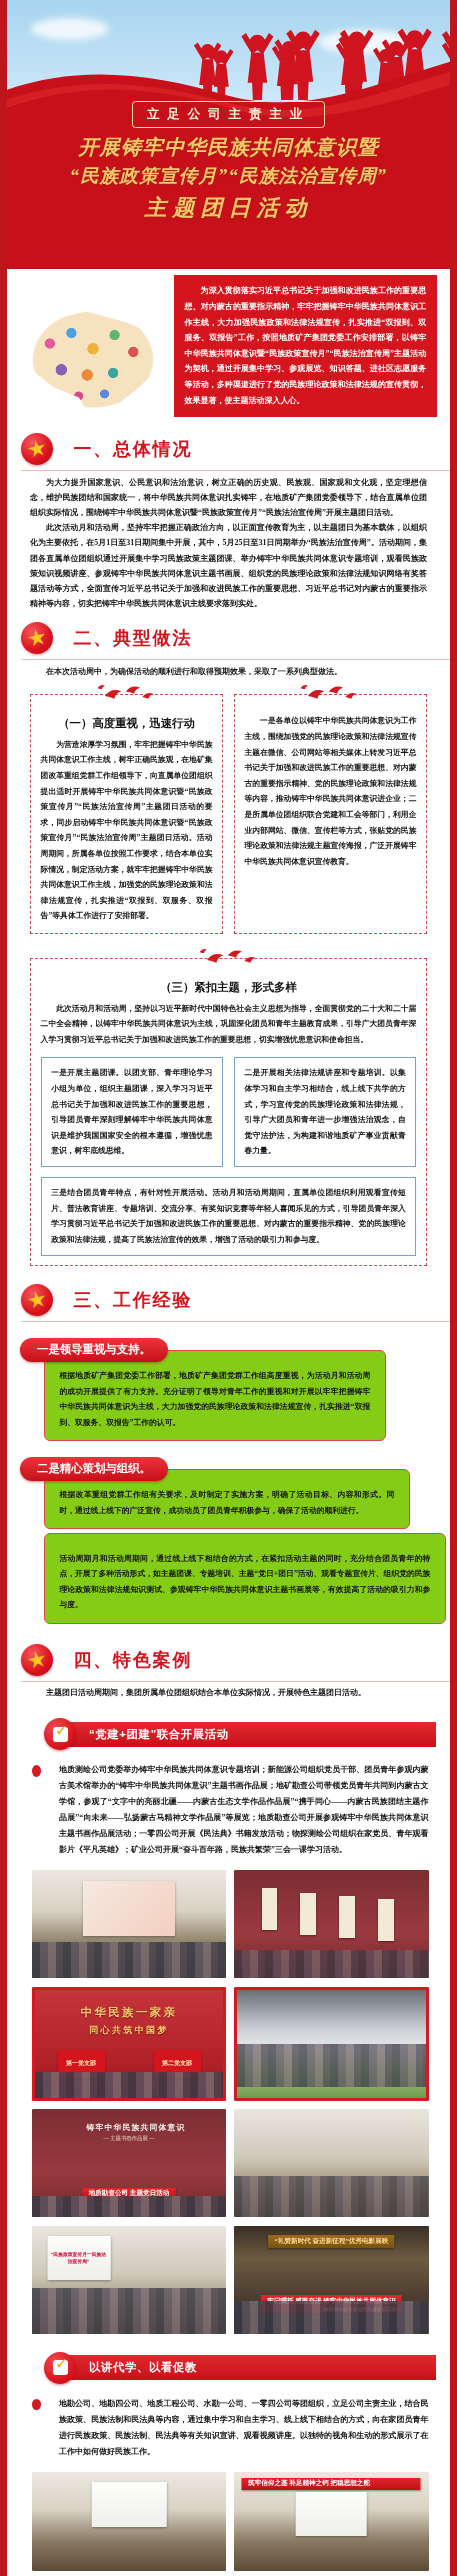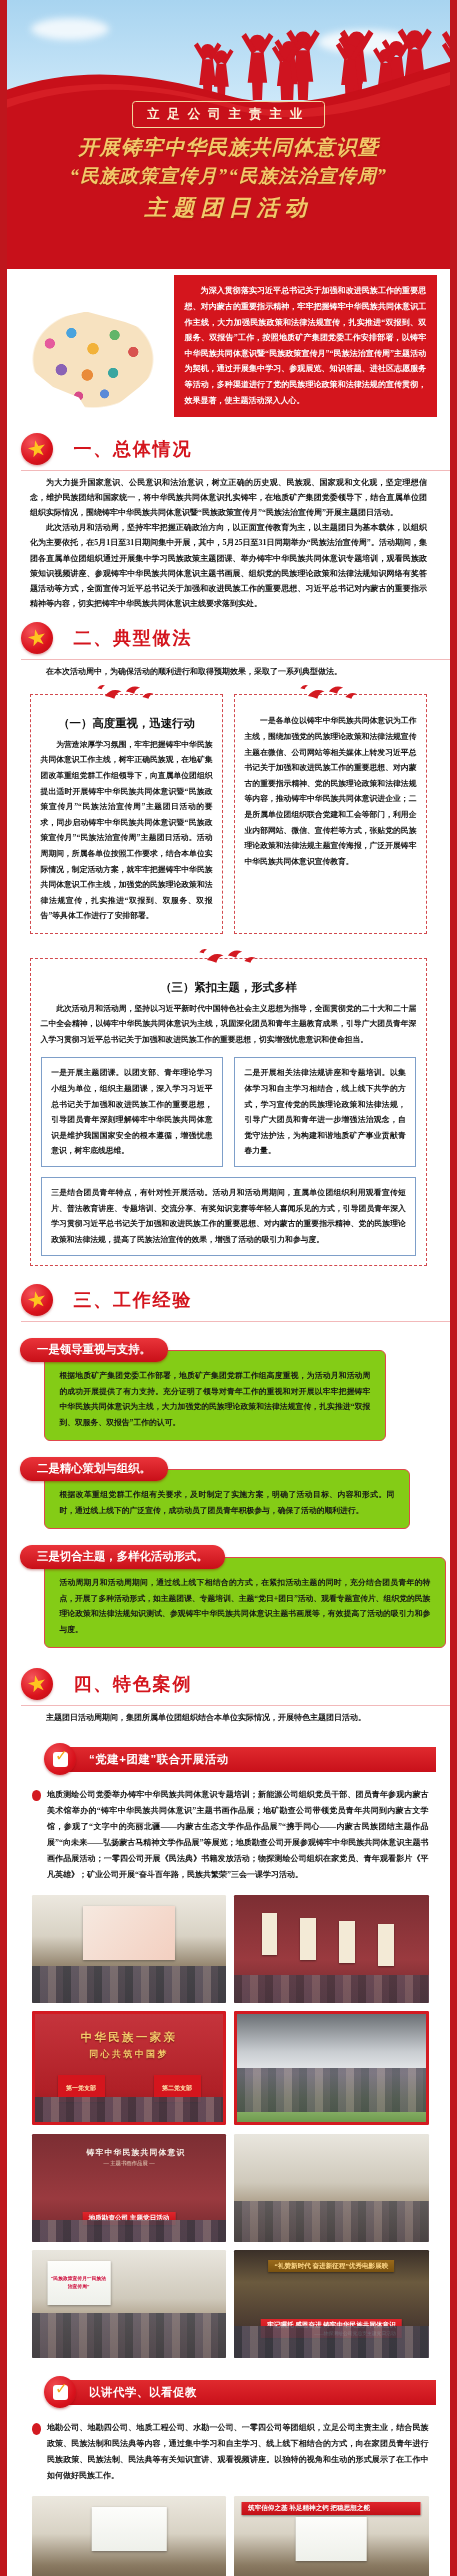--- a/index.html
+++ b/index.html
@@ -89,21 +89,21 @@
   .case-ico{width:32px;height:32px;border-radius:50%;flex:none;z-index:2;
     background:radial-gradient(circle at 35% 30%,#ef4a50,#d8121c 65%,#b50d15);
     display:grid;place-items:center;box-shadow:0 1.2px 2.4px rgba(140,0,0,.4);}
   .cbx{width:15px;height:15px;background:#fff;border-radius:3px;position:relative;}
   .cbx .chk{position:absolute;left:2.4px;top:-4.8px;color:#f5a81c;font-size:15.6px;font-weight:900;
     font-family:"DejaVu Sans",sans-serif;}
   .case-banner{flex:1;height:25px;margin-left:-16px;display:flex;align-items:center;
     background:linear-gradient(180deg,#e02a2e,#c8101a);color:#ffffff;
     font-size:11.4px;font-weight:700;padding-left:29px;letter-spacing:0.6px;
     font-family:"Liberation Sans","DejaVu Sans",sans-serif;}
-  .bullet-row{display:flex;margin:12px 21.5px 0 25px;gap:6px;}
+  .bullet-row{display:flex;margin:12px 21.5px 0 25px;gap:18px;}
   .dot{width:9px;height:11.4px;background:#d31a21;border-radius:50%;flex:none;margin-top:3px;}
   .bullet-text{font-size:8px;font-weight:700;line-height:2;text-align:justify;color:#161616;}
   
   .pgrid{display:flex;flex-wrap:wrap;gap:8.4px;margin:12px 21.5px 0 25px;}
   .ph{position:relative;height:108px;flex:1 1 44%;overflow:hidden;border-radius:1.2px;}
   .ph.frame{border:3.6px solid #d31a21;}
   .ph-meeting{background:linear-gradient(180deg,#ece8df 0%,#d8d2c4 38%,#8a7a62 70%,#5c4b38 100%);}
   .ph-callig{background:linear-gradient(180deg,#7c2e33 0%,#9a3a3f 60%,#6e262b 100%);}
   .ph-redwall{background:linear-gradient(180deg,#c5343c 0%,#b02027 70%,#8f181e 100%);}
   .ph-hall{background:linear-gradient(180deg,#6a6f74 0%,#c9cdd1 35%,#e8eaec 55%,#9ec47e 78%,#6f9a4e 100%);}
@@ -313,21 +313,20 @@
 
   <div class="exp-item">
     <div class="pill">一是领导重视与支持。</div>
     <div class="exp-box w1">根据地质矿产集团党委工作部署，地质矿产集团党群工作组高度重视，为活动月和活动周的成功开展提供了有力支持。充分证明了领导对青年工作的重视和对开展以牢牢把握铸牢中华民族共同体意识为主线，大力加强党的民族理论政策和法律法规宣传，扎实推进“双报到、双服务、双报告”工作的认可。</div>
   </div>
   <div class="exp-item">
     <div class="pill">二是精心策划与组织。</div>
     <div class="exp-box w2">根据改革重组党群工作组有关要求，及时制定了实施方案，明确了活动目标、内容和形式。同时，通过线上线下的广泛宣传，成功动员了团员青年积极参与，确保了活动的顺利进行。</div>
   </div>
   <div class="exp-item">
-    <div class="pill">三是切合主题，多样化活动形式。</div>
     <div class="exp-box w3">活动周期月和活动周期间，通过线上线下相结合的方式，在紧扣活动主题的同时，充分结合团员青年的特点，开展了多种活动形式，如主题团课、专题培训、主题“党日+团日”活动、观看专题宣传片、组织党的民族理论政策和法律法规知识测试、参观铸牢中华民族共同体意识主题书画展等，有效提高了活动的吸引力和参与度。</div>
   </div>
 
   <div class="sec-head" style="margin-top:20.3px;">
     <div class="star-badge">
         <div class="star"></div>
       </div>
     <div class="sec-title">四、特色案例</div>
   </div>
   <div class="body-par" style="text-align:left;">主题团日活动周期间，集团所属单位团组织结合本单位实际情况，开展特色主题团日活动。</div>

